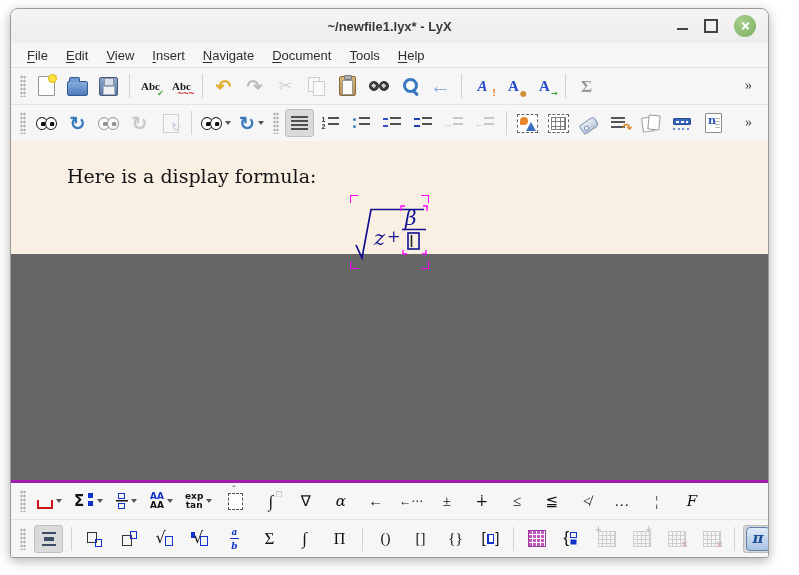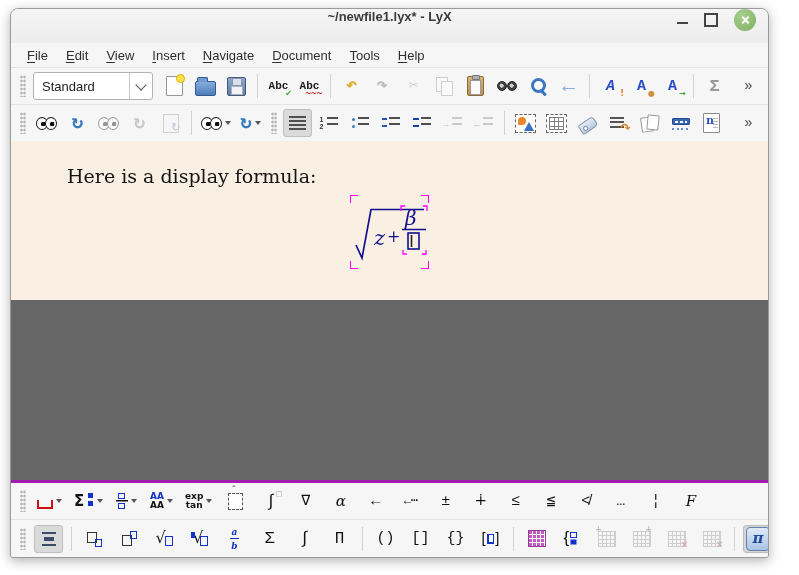--- a/index.html
+++ b/index.html
@@ -5,21 +5,21 @@
   html,body{margin:0;padding:0}
   body{width:799px;height:575px;background:#fff;position:relative;overflow:hidden;
        font-family:"Liberation Sans",sans-serif;-webkit-font-smoothing:antialiased}
 
   .window{position:absolute;left:10px;top:8px;width:757px;height:548px;background:#f6f6f6;
           border:1px solid #9a9a9a;border-radius:8px 8px 3px 3px;
           box-shadow:0 3px 12px rgba(0,0,0,.30);display:flex;flex-direction:column;overflow:hidden}
 
   
   .titlebar{flex:0 0 34px;background:linear-gradient(#f5f5f5,#ededed);position:relative;
-            display:flex;align-items:flex-start}
+            display:flex;align-items:center}
   .title{position:absolute;left:0;right:0;text-align:center;font-weight:bold;font-size:13px;color:#3a3a3a}
   .winbtns{margin-left:auto;display:flex;align-items:center;gap:16px;padding-right:12px;z-index:2}
   .wmin{width:11px;height:6px;border-bottom:2px solid #444}
   .wmax{width:10px;height:10px;border:2px solid #444;background:transparent}
   .wclose{width:22px;height:22px;border-radius:50%;background:radial-gradient(circle at 35% 30%,#a6cf8d,#7fae62);
           display:flex;align-items:center;justify-content:center}
   .wclose::before{content:"";width:9px;height:2px;background:#fff;transform:rotate(45deg);position:absolute}
   .wclose::after{content:"";width:9px;height:2px;background:#fff;transform:rotate(-45deg);position:absolute}
   .wclose{position:relative}
 
@@ -36,21 +36,21 @@
   .grip{width:6px;height:22px;margin:0 5px;flex:0 0 auto;
         background-image:radial-gradient(#b3b3b3 1px,transparent 1.2px);background-size:3px 4px}
   .tsep{width:1px;height:24px;background:#d2d2d2;margin:0 5px;flex:0 0 auto}
   .tbgroup{display:flex;align-items:center;flex:1;height:100%}
   .tbgroup.wide .tbtn{margin:0 3px}
   .tbtn{height:28px;min-width:29px;border:1px solid transparent;background:transparent;border-radius:3px;
         display:flex;align-items:center;justify-content:center;position:relative;padding:0 2px;margin:0 1px}
   .tbtn.on{background:#dadada;border-color:#bfbfbf}
   .tbtn.dis{opacity:.42}
   .tbtn.push{margin-left:auto}
-  .g{font-family:Liberation Mono, monospace;font-size:16px;line-height:1;white-space:nowrap}
+  .g{font-family:Liberation Serif, serif;font-size:16px;line-height:1;white-space:nowrap}
   .ov{position:absolute;right:1px;bottom:1px;font-size:8px;font-weight:bold;line-height:1;white-space:nowrap;
       letter-spacing:-1px;font-family:"DejaVu Sans",sans-serif}
   .sup{position:absolute;right:2px;top:3px;font-size:7px;line-height:1;font-family:"DejaVu Sans",sans-serif}
   .t2{display:flex;flex-direction:column;align-items:center;font-size:9px;line-height:9px;font-weight:bold;
       font-family:"DejaVu Sans",sans-serif}
   .dd{width:0;height:0;border-left:3px solid transparent;border-right:3px solid transparent;
       border-top:4px solid #555;margin-left:3px}
   .combo{width:118px;height:26px;background:#fff;border:1px solid #b2b2b2;border-radius:3px;
          display:flex;align-items:center;font-size:13px;color:#222;margin:0 6px 0 2px;flex:0 0 auto}
   .combo .val{padding-left:8px;flex:1}
@@ -59,21 +59,21 @@
         transform:rotate(-45deg);margin-top:-3px}
 
   
   .tbtn.pi{background:#d6d6d6;border-color:#bdbdbd}
   .tbtn.pi .g{display:flex;align-items:center;justify-content:center;width:22px;height:22px;
               background:linear-gradient(#dfeaf8,#a9c3e3);border:1px solid #5f82ad;border-radius:4px;
               color:#1f4e9c}
 
   
   .workarea{flex:1;position:relative;background:#666;overflow:hidden}
-  .pagearea{position:absolute;left:0;top:0;right:0;height:159px;background:#f9efe3}
+  .pagearea{position:absolute;left:0;top:0;right:0;height:113px;background:#f9efe3}
   .doc-text{position:absolute;left:56px;top:24px;font-family:"DejaVu Serif",serif;font-size:19px;color:#141414}
   .formula-inset{position:absolute;left:339px;top:54px;width:79px;height:74px}
   .fc{position:absolute;width:7px;height:7px;border:0 solid #ff00ff}
   .fc.tl{left:0;top:0;border-left-width:1.5px;border-top-width:1.5px}
   .fc.tr{right:0;top:0;border-right-width:1.5px;border-top-width:1.5px}
   .fc.bl{left:0;bottom:0;border-left-width:1.5px;border-bottom-width:1.5px}
   .fc.br{right:0;bottom:0;border-right-width:1.5px;border-bottom-width:1.5px}
   .formula-svg{position:absolute;left:0;top:0}
   .fnavy{fill:#10108e;font-family:"DejaVu Serif",serif;font-style:italic}
   .fstroke{stroke:#10108e;fill:none}
@@ -256,26 +256,20 @@
       <span class="mitem"><u>V</u>iew</span>
       <span class="mitem"><u>I</u>nsert</span>
       <span class="mitem"><u>N</u>avigate</span>
       <span class="mitem"><u>D</u>ocument</span>
       <span class="mitem"><u>T</u>ools</span>
       <span class="mitem"><u>H</u>elp</span>
     </div>
 
   <div class="toolbar tb36">
     <span class="grip"></span>
-    <div class="combo">
-      <span class="val">Standard</span>
-      <span class="arrowbox">
-          <span class="chev"></span>
-        </span>
-    </div>
     <div class="tbgroup">
         <button class="tbtn">
           <span class="shp s-page"></span>
         </button>
         <button class="tbtn">
           <span class="shp s-folder"></span>
         </button>
         <button class="tbtn">
           <span class="shp s-floppy"></span>
         </button>

